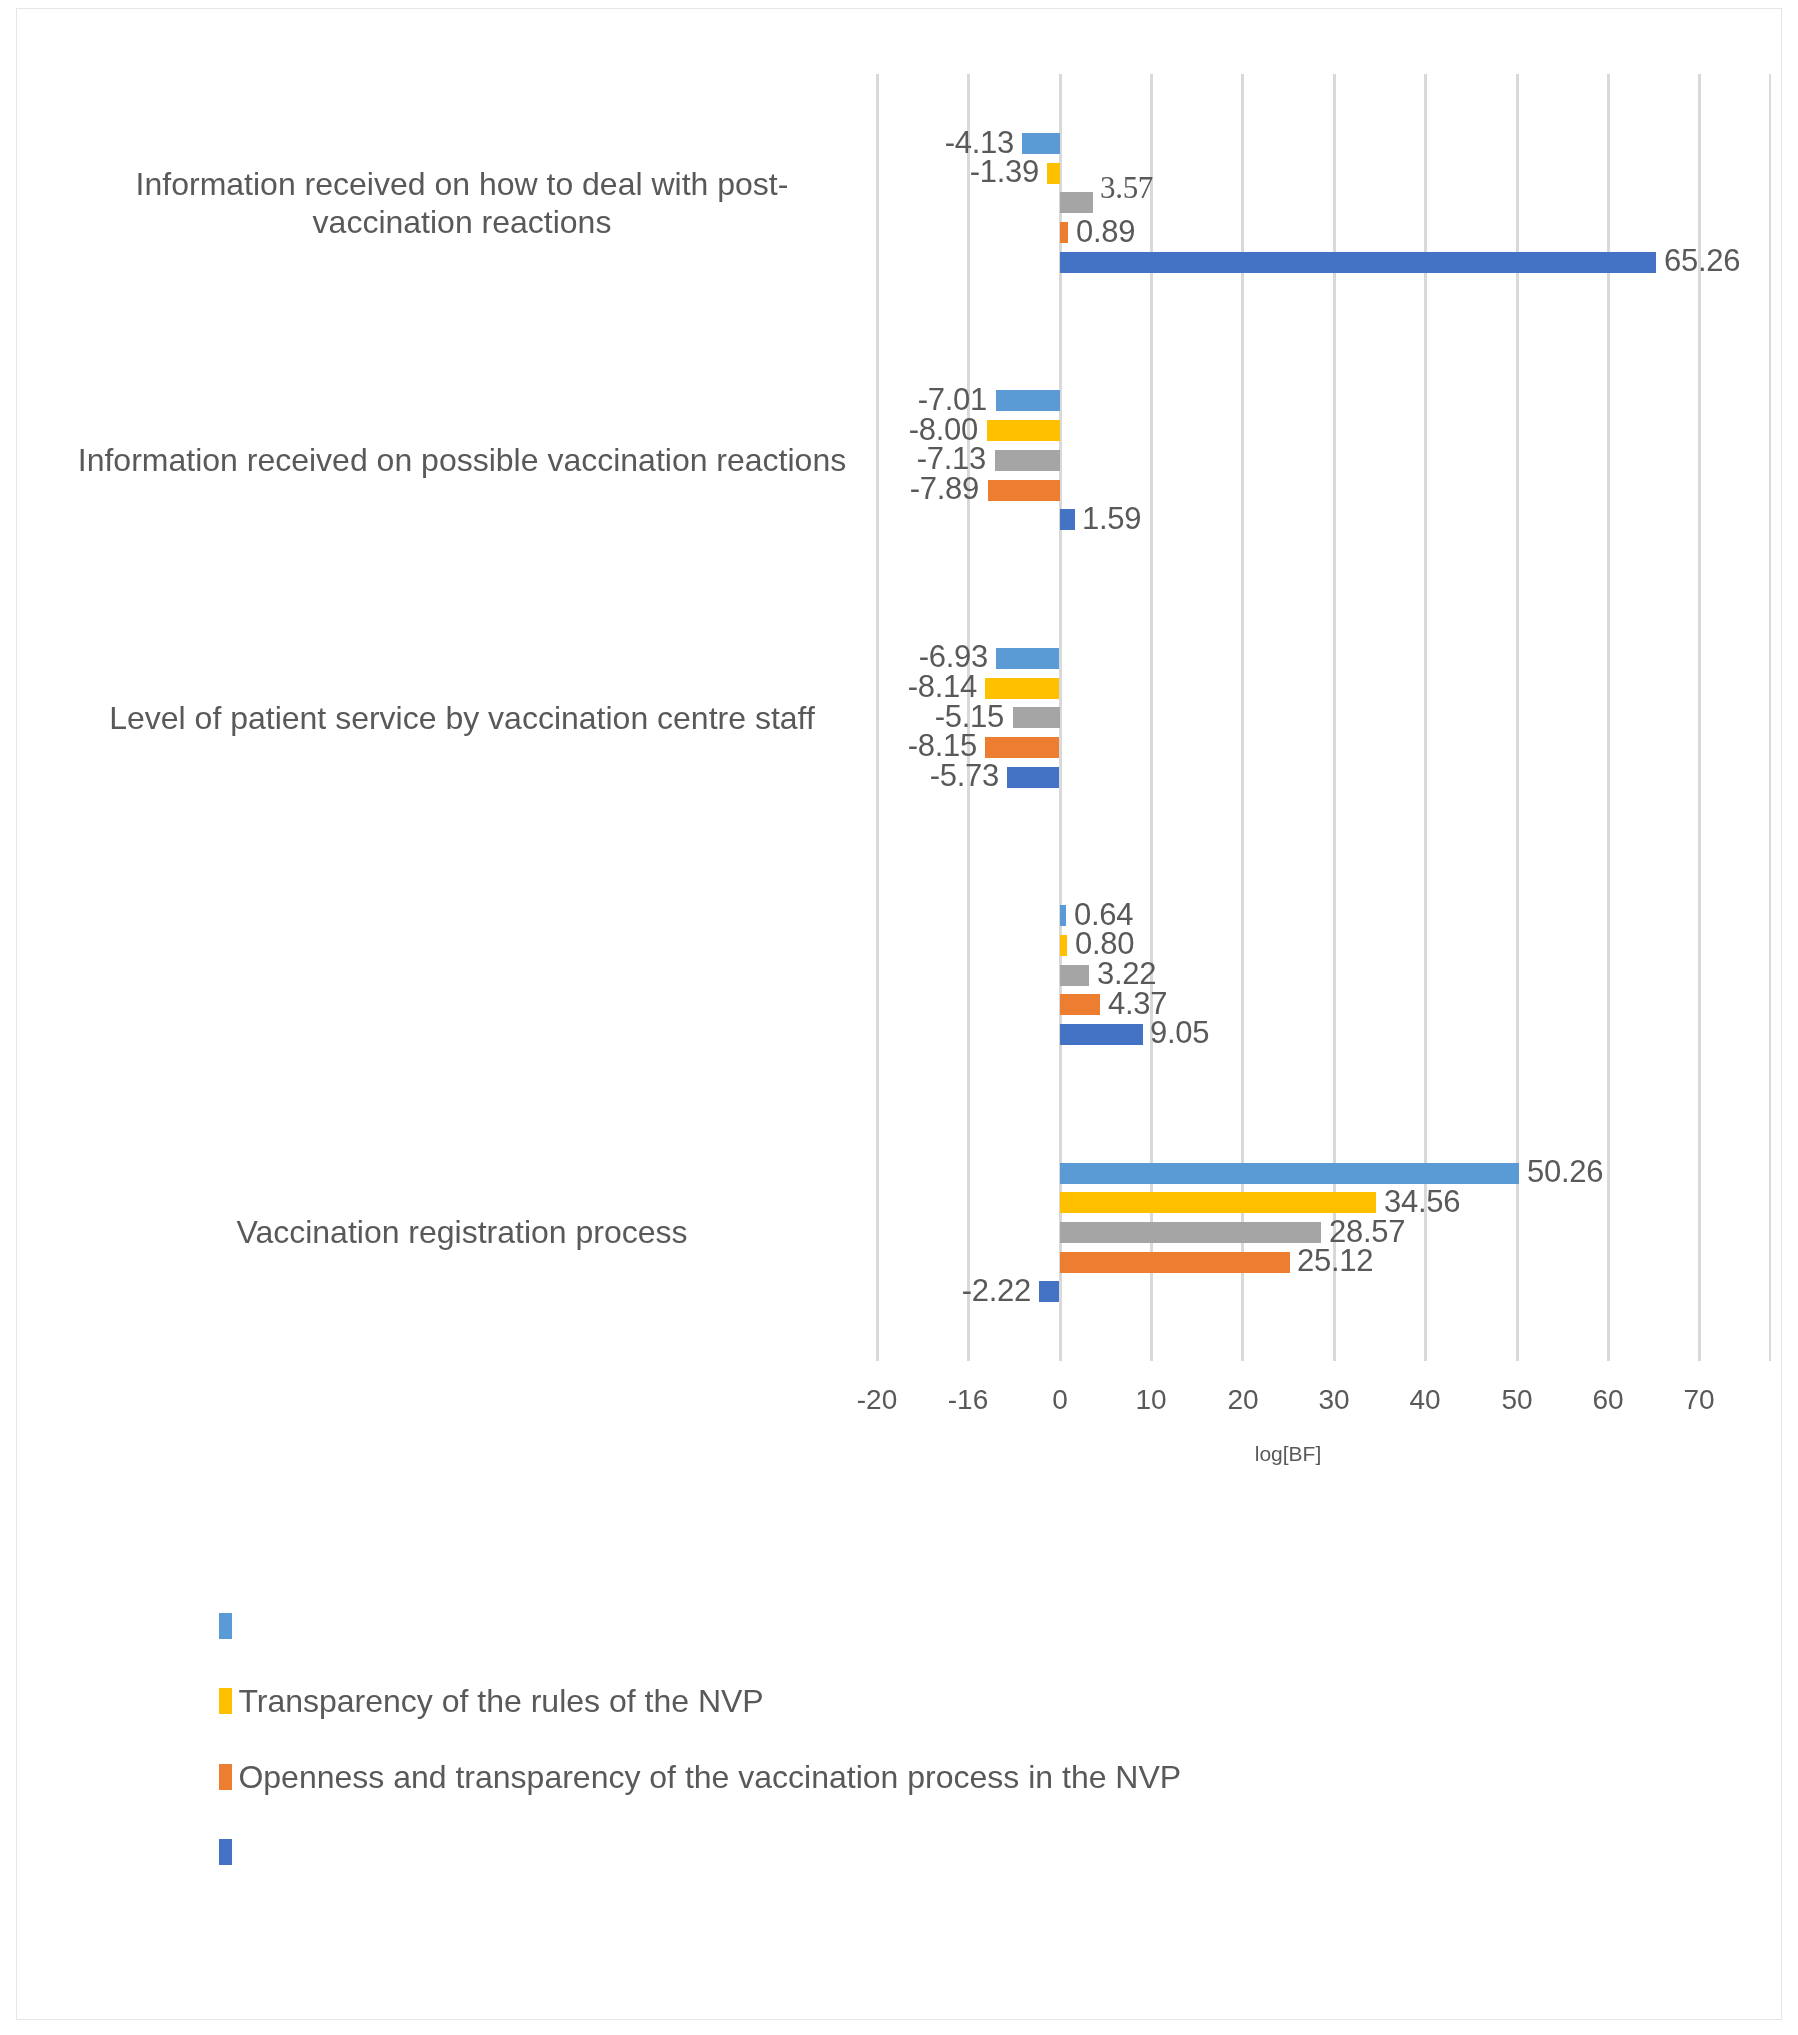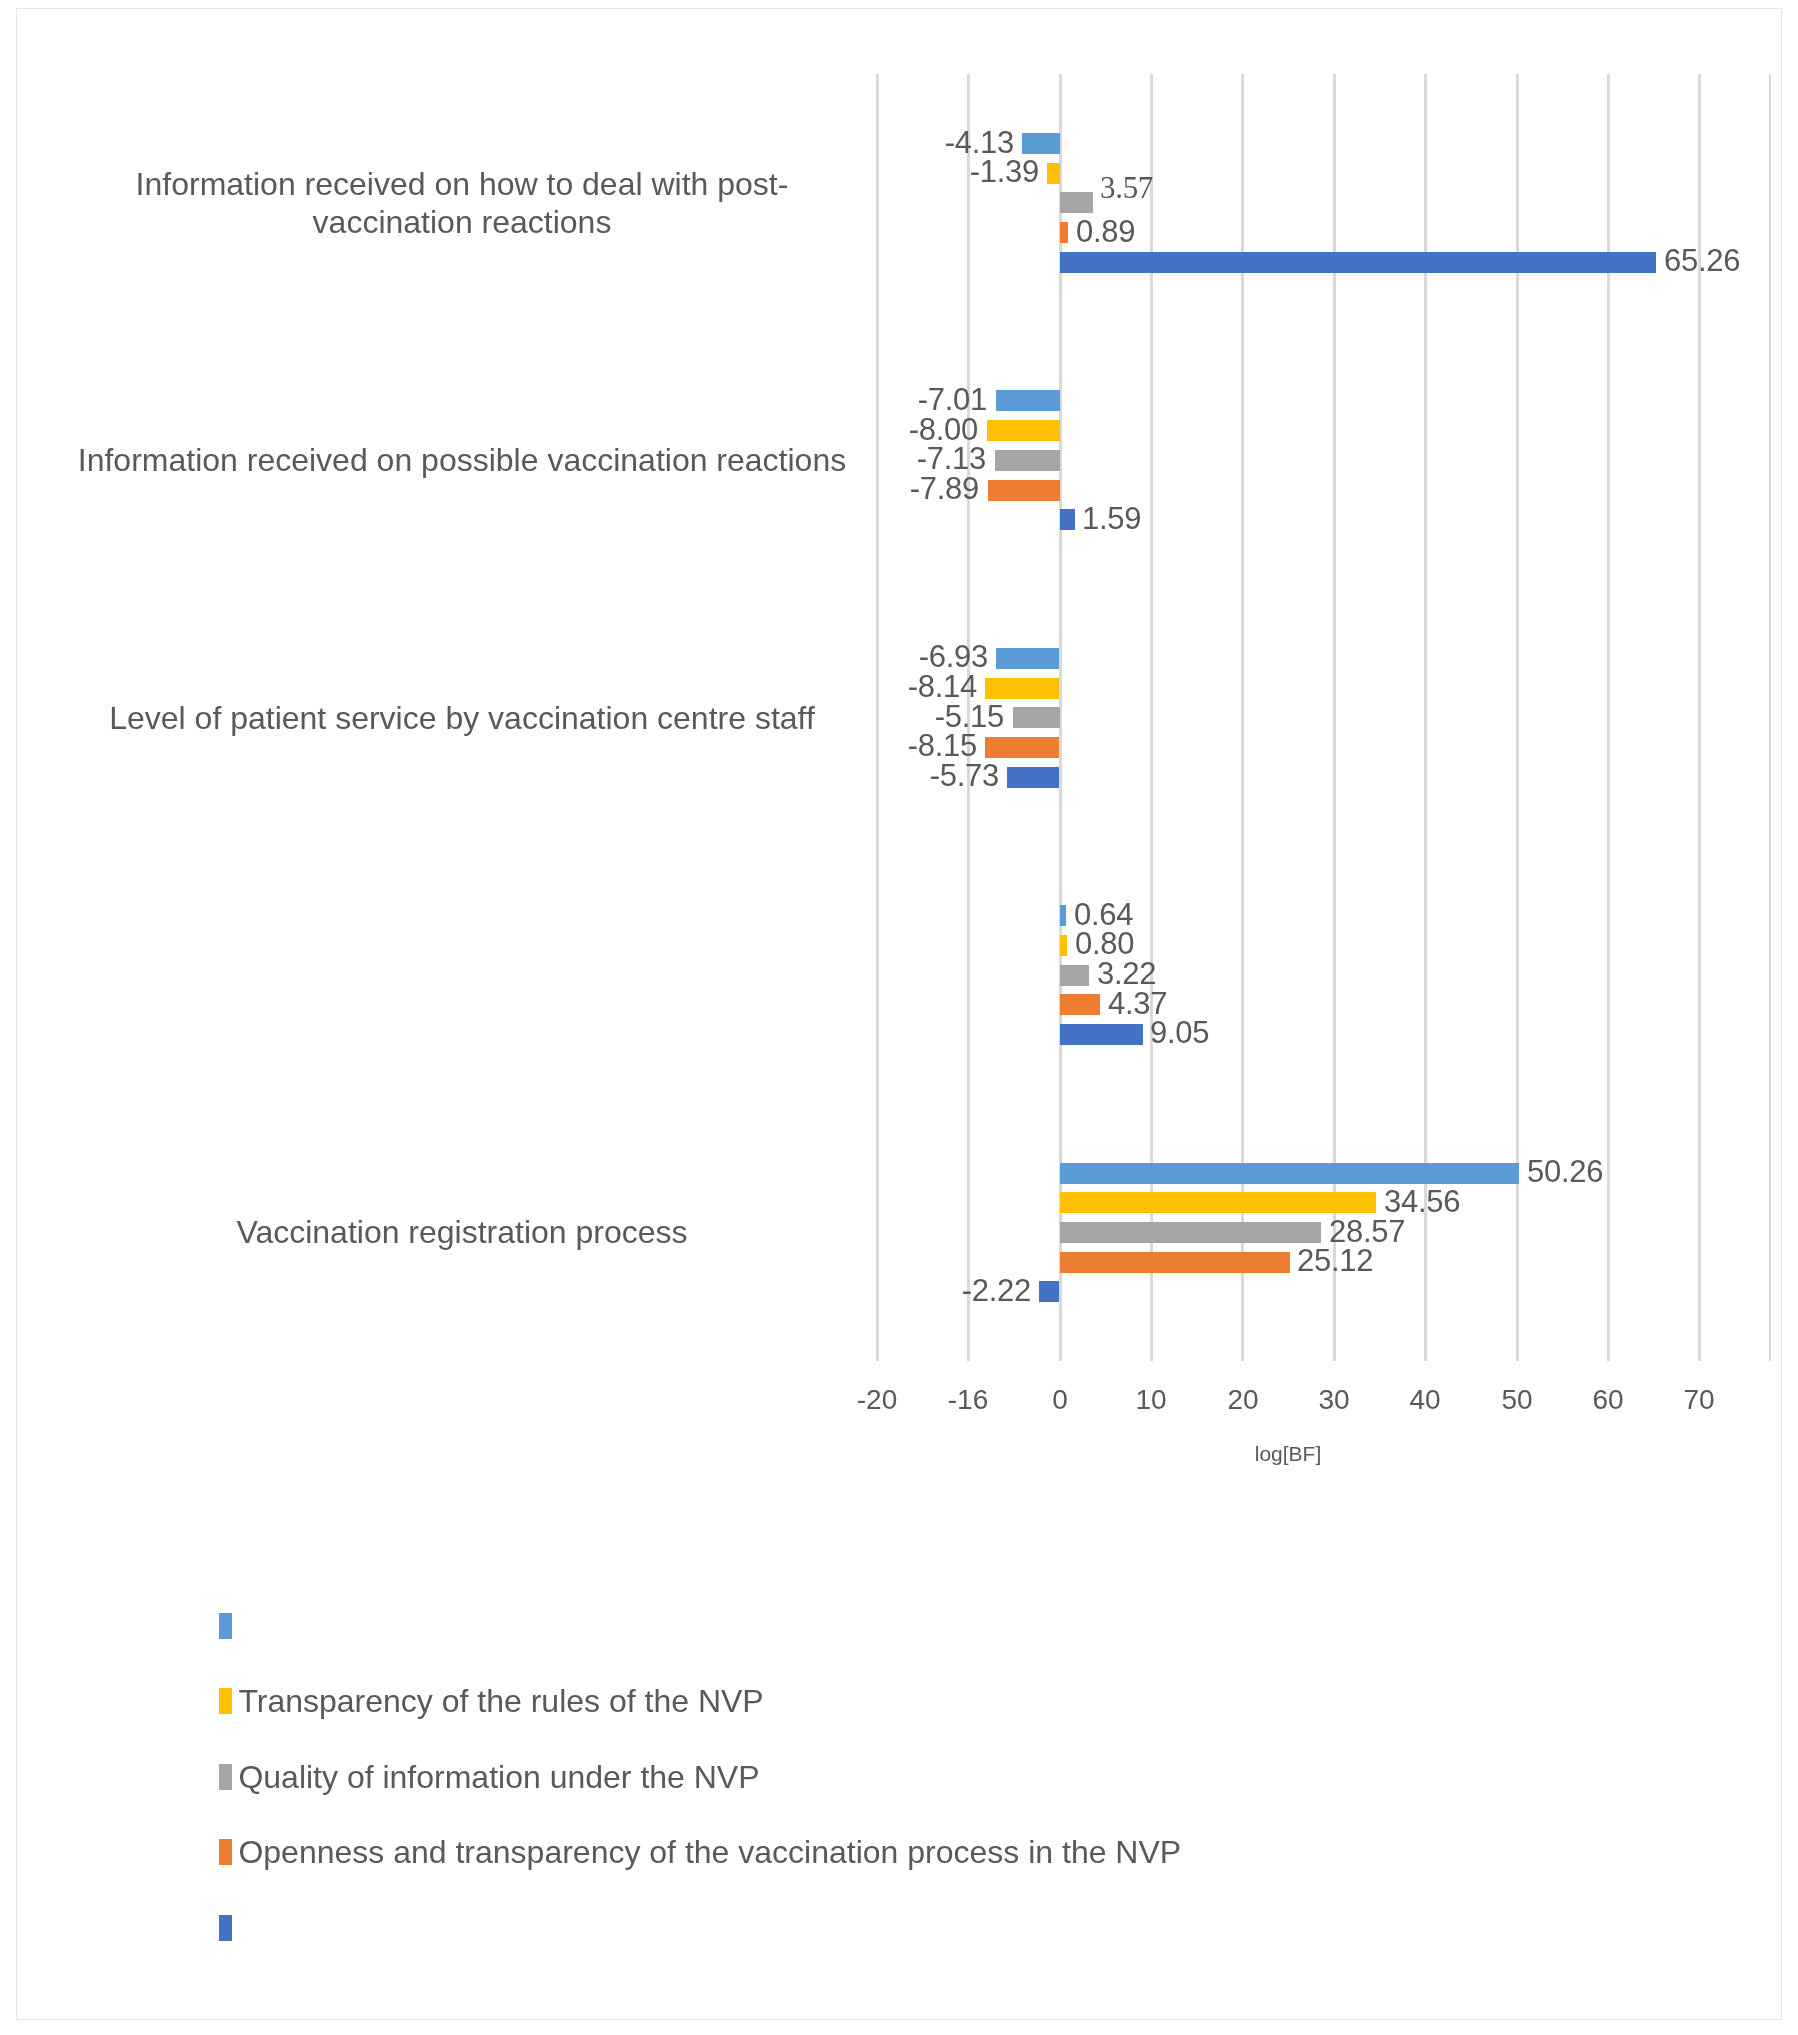--- a/index.html
+++ b/index.html
@@ -240,24 +240,20 @@
 
   <div id="legend">
       <div class="legend-item">
         <span class="legend-swatch" style="background: rgb(91, 155, 213);"></span>
       </div>
       <div class="legend-item">
         <span class="legend-swatch" style="background: rgb(255, 192, 0);"></span>
         <span class="legend-label">Transparency of the rules of the NVP</span>
       </div>
       <div class="legend-item">
-        <span class="legend-swatch" style="background: rgb(165, 165, 165);"></span>
-        <span class="legend-label">Quality of information under the NVP</span>
-      </div>
-      <div class="legend-item">
         <span class="legend-swatch" style="background: rgb(237, 125, 49);"></span>
         <span class="legend-label">Openness and transparency of the vaccination process in the NVP</span>
       </div>
       <div class="legend-item">
         <span class="legend-swatch" style="background: rgb(68, 114, 196);"></span>
       </div>
     </div>
 
 </div>
 

